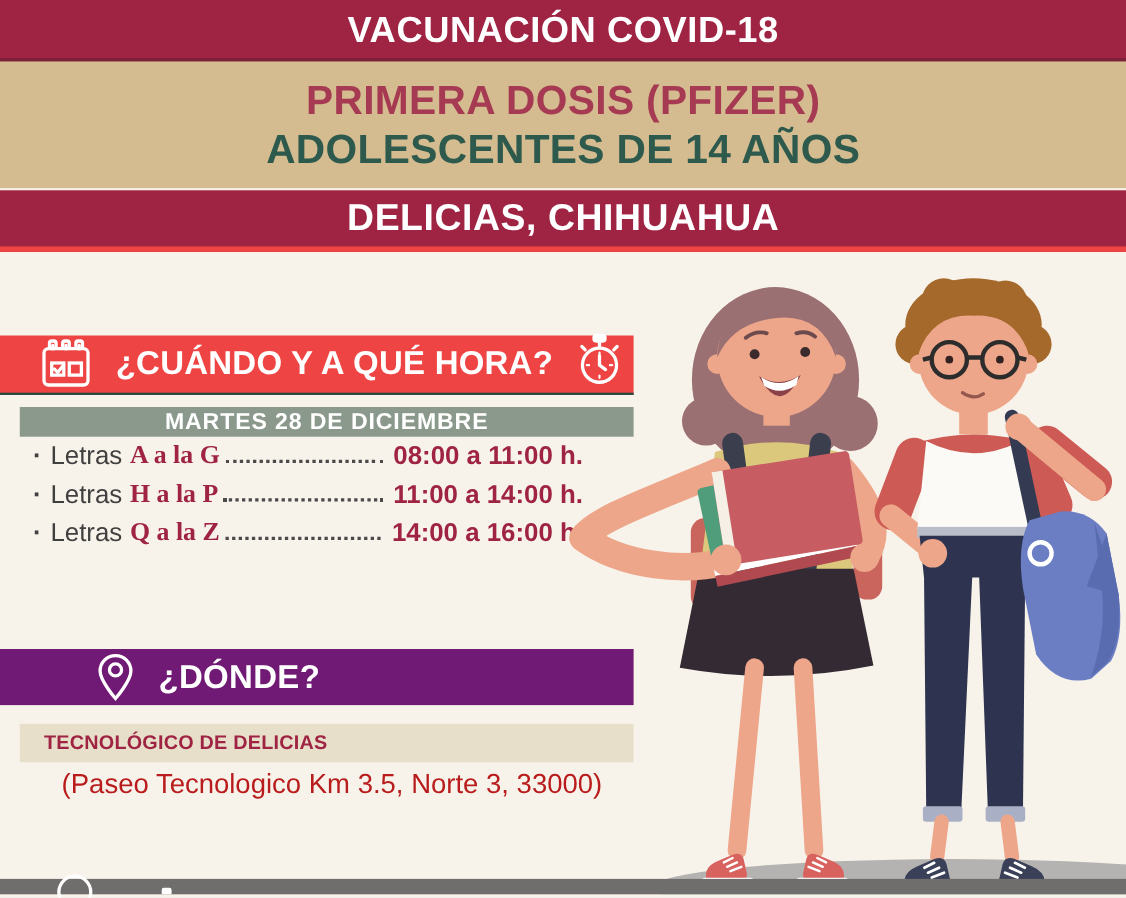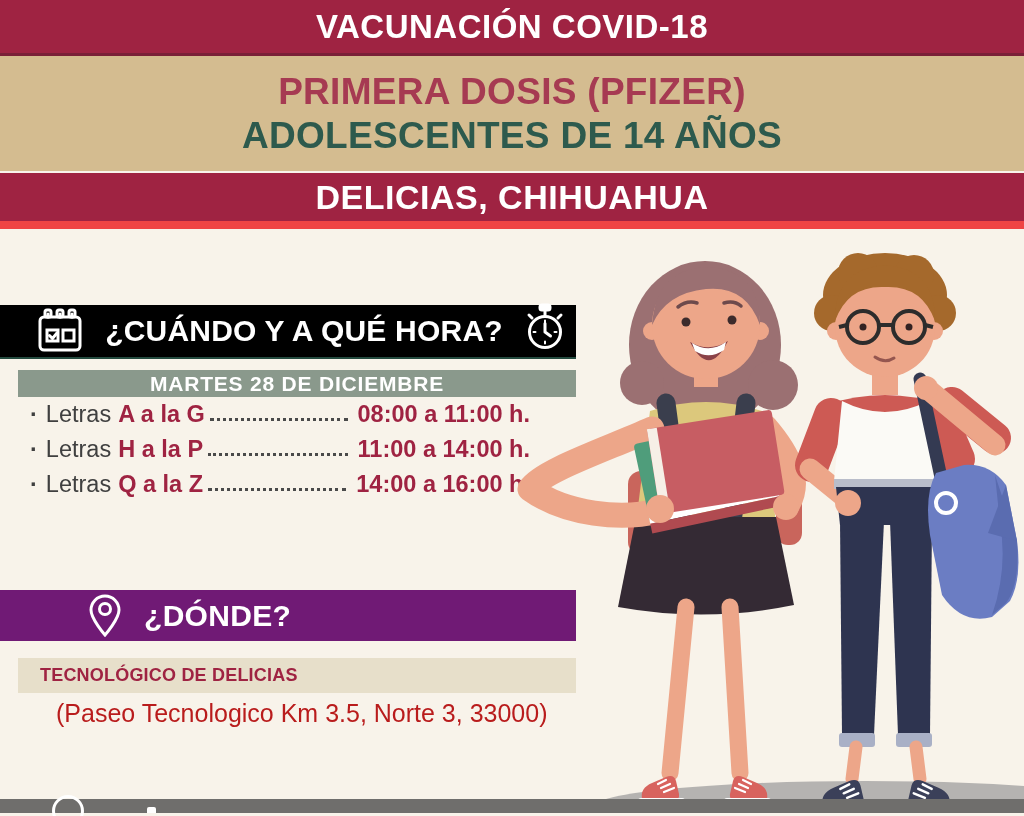--- a/index.html
+++ b/index.html
@@ -7,41 +7,41 @@
   body{font-family:"Liberation Sans", sans-serif; background:#ddd;}
   .poster{position:relative; width:1024px; height:816px; background:#f8f3ea; overflow:hidden; margin:0 auto;}
 
   
   .band{width:100%; box-sizing:border-box; display:flex; align-items:center; justify-content:center;}
   .band-top{height:56px; background:#9f2342; border-bottom:3px solid #7a2038;}
   .band-top h1{margin:0; font-size:33px; font-weight:800; color:#ffffff; letter-spacing:.5px;}
   .band-tan{height:115px; background:#d4bc90; flex-direction:column; justify-content:center; gap:2px;}
   .band-tan .dose{font-size:37px; font-weight:800; color:#a63a52; letter-spacing:.3px;}
   .band-tan .audience{font-size:37px; font-weight:800; color:#2d5a4d; letter-spacing:.3px;}
-  .band-city{height:56px; background:#9f2342; margin-top:2px; border-bottom:8px solid #ef4444;}
+  .band-city{height:56px; background:#9f2342; margin-top:2px; border-bottom:5px solid #ef4444;}
   .band-city h2{margin:0; font-size:34px; font-weight:800; color:#ffffff; letter-spacing:.5px;}
 
   
   .main{position:relative; height:584px;}
 
-  .when-band{position:absolute; left:0; top:76px; width:576px; height:54px; background:#000000;
+  .when-band{position:absolute; left:0; top:76px; width:576px; height:54px; background:#ef4444;
     border-bottom:2px solid #234a3e; display:flex; align-items:center; box-sizing:border-box; padding:0 10px 0 36px;}
   .when-band .heading{flex:1; text-align:center; color:#fff; font-size:30px; font-weight:800; letter-spacing:.2px;}
   .icon-cal{width:48px; height:46px; flex:0 0 auto;}
   .icon-watch{width:42px; height:50px; flex:0 0 auto; margin-top:-6px;}
 
   .date-band{position:absolute; left:18px; top:141px; width:558px; height:27px; background:#8a998c;
     display:flex; align-items:center; justify-content:center;}
   .date-band .date-text{color:#fff; font-size:21px; font-weight:700; letter-spacing:.8px;}
 
   .schedule{position:absolute; left:30px; top:170px; width:500px; display:flex; flex-direction:column; gap:5px;}
   .row{display:flex; align-items:flex-end; font-size:23.5px; line-height:30px;}
   .row .bullet{color:#3f3f3f; font-weight:700; margin-right:8px;}
   .row .prefix{color:#404040; font-weight:500;}
-  .row .letters{color:#9f2342; font-weight:800; margin-left:7px;}
+  .row .letters{color:#9f2342; font-weight:800; margin-left:7px;font-family:Liberation Serif, serif;}
   .row .leader{flex:1; border-bottom:3px dotted #4a4a4a; margin:0 10px 8px 5px;}
   .row .time{color:#9f2342; font-weight:800;}
 
   .where-band{position:absolute; left:0; top:361px; width:576px; height:51px; background:#701a75;
     display:flex; align-items:center; box-sizing:border-box; padding-left:88px;}
   .icon-pin{width:34px; height:44px; flex:0 0 auto; margin-right:22px;}
   .where-band .heading{color:#fff; font-size:30px; font-weight:800; letter-spacing:.3px;}
 
   .venue-band{position:absolute; left:18px; top:429px; width:558px; height:35px; background:#e7dfca;
     display:flex; align-items:center; box-sizing:border-box; padding-left:22px;}

